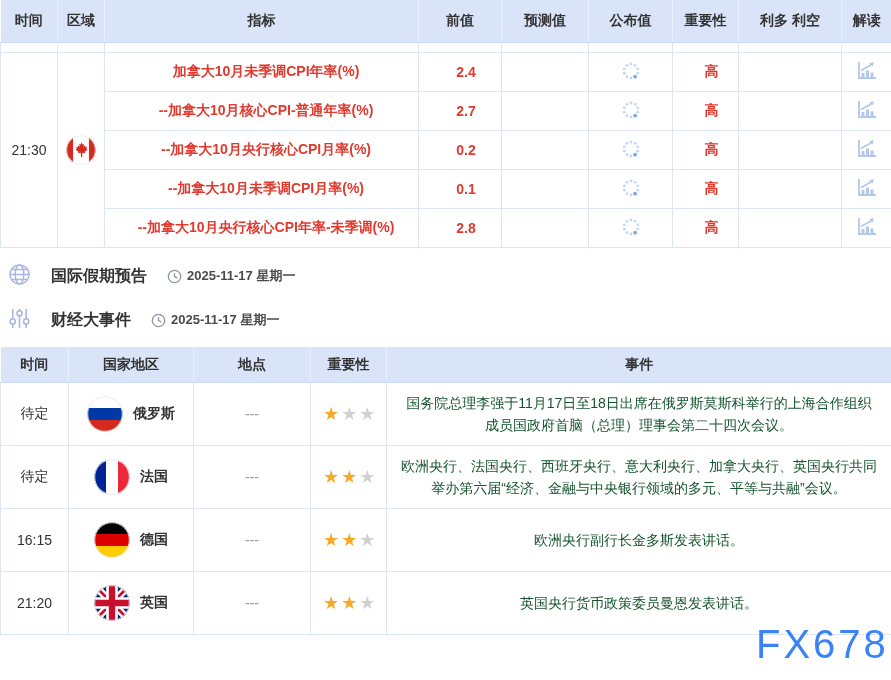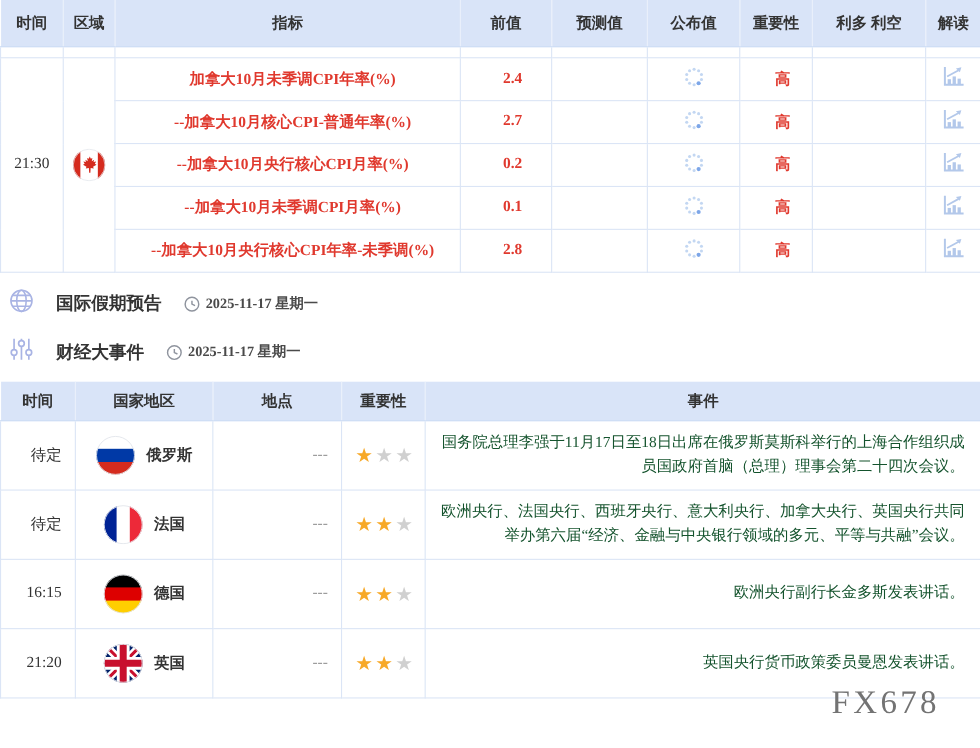--- a/index.html
+++ b/index.html
@@ -1,17 +1,17 @@
 <!DOCTYPE html>
 <html><head>
 <meta charset="utf-8">
 <style>
   html,body{margin:0;padding:0;background:#fff;}
   .page{position:relative;width:891px;height:680px;overflow:hidden;background:#fff;
-        font-family:Liberation Serif, serif;color:#333;}
+        font-family:Liberation Sans, sans-serif;color:#333;}
   table{border-collapse:collapse;table-layout:fixed;width:891px;}
   
   .ind-table th{background:#d9e4f8;color:#333;font-size:14px;font-weight:700;height:40px;
                 border-right:1px solid #eaf0fb;border-bottom:1px solid #cddcf4;}
   .ind-table th:last-child{border-right:none;}
   .ind-table td{border:1px solid #dbe5f6;height:36px;font-size:14px;text-align:center;background:#fff;}
   .ind-table tr.partial td{height:7px;}
   .red{color:#e0392e;}
   .bold{font-weight:700;padding-left:13px;}
   .cell-indicator{text-align:center;padding-left:10px;}
@@ -22,31 +22,31 @@
   .section-head .title{font-size:16px;font-weight:700;color:#333;margin-left:20px;}
   .section-head .date-wrap{display:flex;align-items:center;margin-left:20px;}
   .section-head .date{font-size:13px;font-weight:700;color:#4a4a4a;margin-left:5px;}
   .holiday-box{margin-top:10px;border:1px solid #dbe5f6;height:42px;display:flex;
                align-items:center;justify-content:center;font-size:13px;color:#333;}
   
   .evt-table{margin-top:14px;}
   .evt-table th{background:#d9e4f8;color:#333;font-size:14px;font-weight:700;height:33px;
                 border-right:1px solid #eaf0fb;border-bottom:1px solid #cddcf4;}
   .evt-table th:last-child{border-right:none;}
-  .evt-table td{border:1px solid #dbe5f6;height:46px;font-size:14px;text-align:right;
+  .evt-table td{border:1px solid #dbe5f6;height:46px;font-size:14px;text-align:center;
                 background:#fff;vertical-align:middle;padding:6px 12px;}
   .evt-country{display:flex;align-items:center;justify-content:center;gap:10px;}
   .evt-country .cname{font-weight:700;color:#333;font-size:14px;}
   .evt-loc{color:#999;font-size:13px;}
   .evt-text{text-align:left;padding:8px 14px 8px 14px !important;
             line-height:1.6;color:#14532d;}
   .star{font-size:18px;letter-spacing:2px;}
   
-  .watermark{position:absolute;left:756px;top:622px;font-size:30px;letter-spacing:3px;
-             color:#737373;font-weight:500;pointer-events:none;}
+  .watermark{position:absolute;left:756px;top:622px;font-size:40px;letter-spacing:3px;
+             color:#3b82f6;font-weight:500;pointer-events:none;}
 </style>
 </head>
 <body>
 
 <div class="page">
 
   <table class="ind-table">
     <colgroup>
       <col style="width:57px">
         <col style="width:47px">

